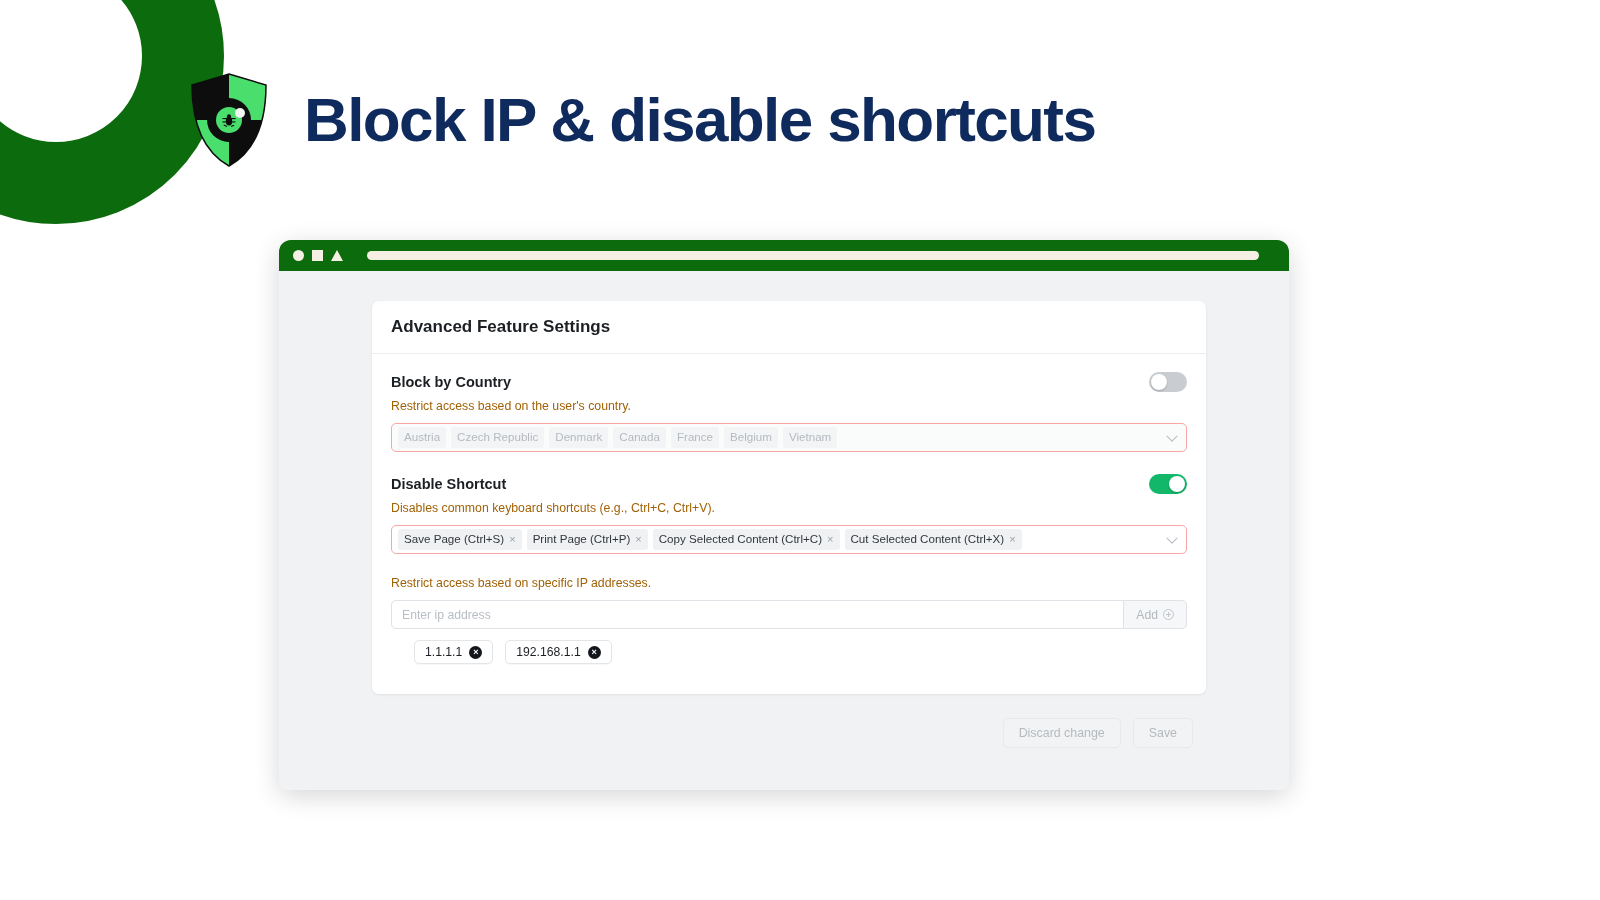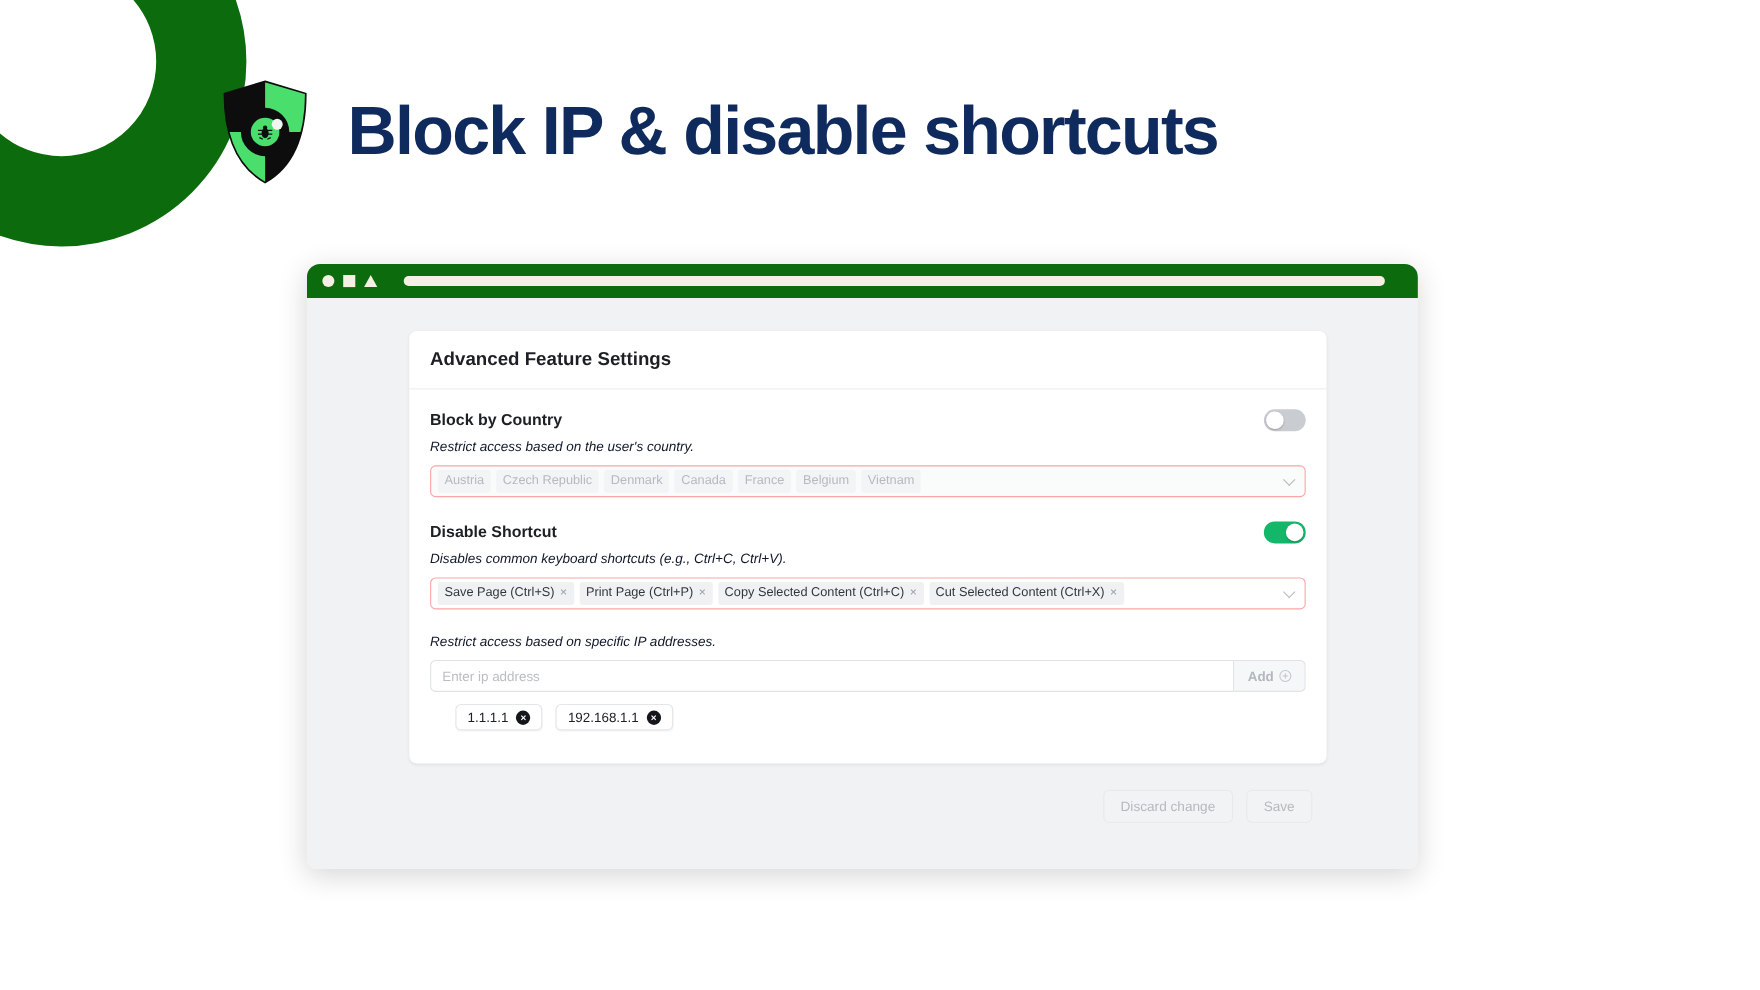--- a/index.html
+++ b/index.html
@@ -14,21 +14,21 @@
   
   .corner-arc {
     position:absolute; left:-112px; top:-112px;
     width:336px; height:336px;
     border-radius:50%;
     border:82px solid #0c6b0c;
     box-sizing:border-box;
   }
 
   
-  .hero { position:absolute; left:200px; top:72px; display:flex; align-items:center; gap:34px; }
+  .hero { position:absolute; left:188px; top:72px; display:flex; align-items:center; gap:34px; }
   .hero-title {
     font-size:62px; font-weight:bold; color:#0f2a5c;
     letter-spacing:-1.6px; white-space:nowrap; line-height:1;
   }
   .shield-wrap { width:82px; height:96px; flex:none; }
 
   
   .browser {
     position:absolute; left:279px; top:240px;
     width:1010px; height:550px;
@@ -63,21 +63,21 @@
     padding:16px 19px; border-bottom:1px solid #eceef0;
   }
   .card-title { font-size:17px; font-weight:bold; color:#1c1f23; }
   .card-body { padding:18px 19px 30px 19px; }
 
   
   .section { margin-bottom:22px; }
   .section:last-child { margin-bottom:0; }
   .sec-top { display:flex; align-items:center; justify-content:space-between; }
   .sec-title { font-size:14.5px; font-weight:bold; color:#1c1f23; }
-  .sec-desc { font-size:12.3px; color:#0f172a; margin-top:7px; margin-bottom:10px;font-style:italic; }
+  .sec-desc { font-size:12.3px; color:#a16207; margin-top:7px; margin-bottom:10px; }
 
   
   .toggle {
     width:38px; height:20px; border-radius:10px; position:relative;
     background:#c9ccd1; flex:none; cursor:pointer;
   }
   .toggle.on { background:#12b76a; }
   .toggle .knob {
     position:absolute; top:2px; left:2px; width:16px; height:16px;
     border-radius:50%; background:#fff; box-shadow:0 1px 2px rgba(0,0,0,.22);
@@ -110,21 +110,20 @@
     flex:1; height:29px; border:1px solid #dfe2e6; border-radius:5px 0 0 5px;
     padding:0 10px; font-size:12.2px; color:#be185d; outline:none;
     font-family:"Liberation Sans", sans-serif; background:#fff;
   }
   .ip-input::placeholder { color:#b9bec4; }
   .add-btn {
     border:1px solid #dfe2e6; border-left:none; border-radius:0 5px 5px 0;
     background:#f6f7f8; color:#b3b8be; font-size:12.2px;
     padding:0 12px; display:flex; align-items:center; gap:5px; cursor:pointer;
     font-family:"Liberation Sans", sans-serif;
-    font-weight:bold;
   }
   .plus-circle {
     width:11px; height:11px; border:1.2px solid #c2c7cd; border-radius:50%;
     position:relative; flex:none;
   }
   .plus-circle:before, .plus-circle:after {
     content:""; position:absolute; background:#c2c7cd;
   }
   .plus-circle:before { left:2px; right:2px; top:4px; height:1.2px; }
   .plus-circle:after { top:2px; bottom:2px; left:4px; width:1.2px; }

